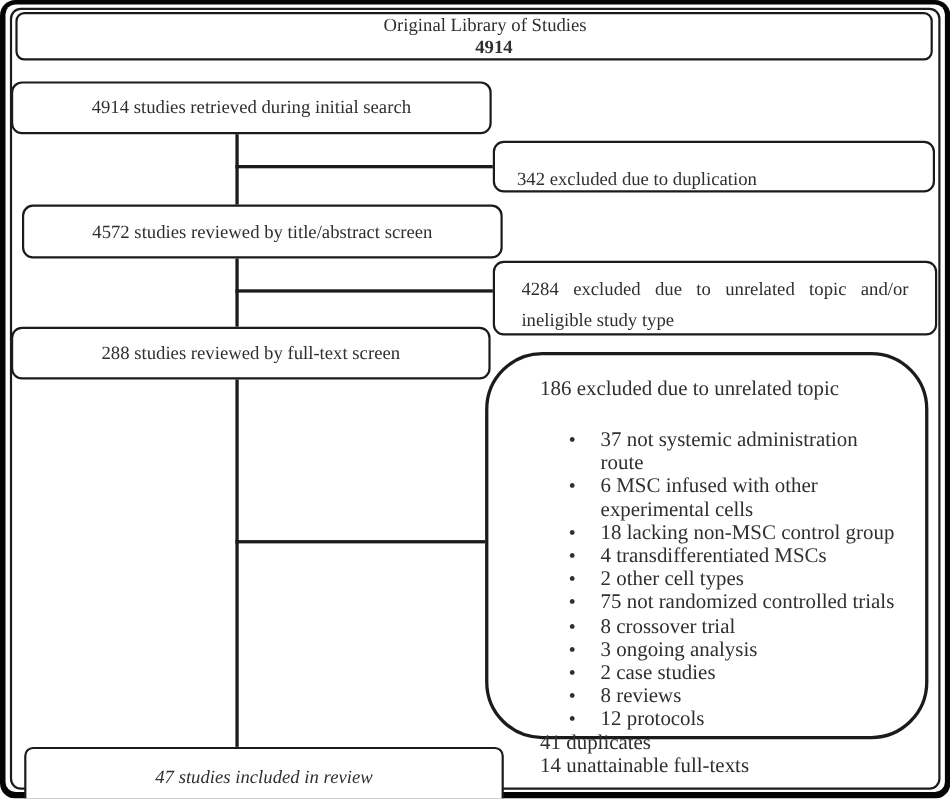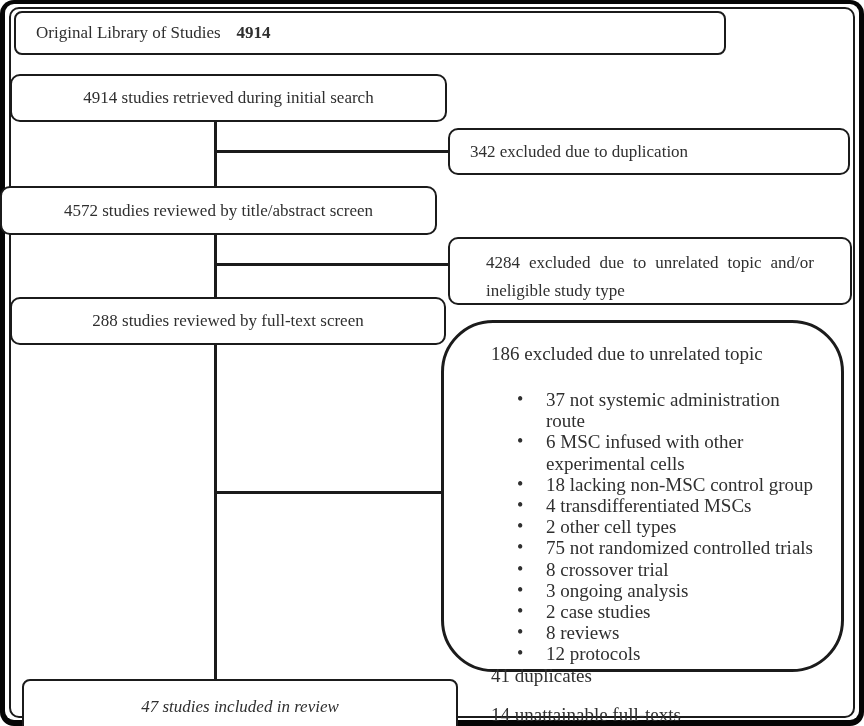--- a/index.html
+++ b/index.html
@@ -39,41 +39,42 @@
     color: #2f2f2f;
   }
   .center-text {
     display: flex;
     align-items: center;
     justify-content: center;
     text-align: right;
   }
   .left-text {
     display: flex;
-    align-items: center;
+    align-items: flex-end;
     padding-left: 20px;
     padding-right: 0;
   }
   .box-library {
-    left: 14px; top: 11px; width: 712px; height: 44px;
+    left: 14px; top: 11px; width: 834px; height: 44px;
     border-radius: 8px;
     display: flex;
     align-items: center;
     padding-left: 20px;
+    flex-direction: column;
   }
   .box-library .count {
     font-weight: bold;
     margin-left: 16px;
   }
   .box-retrieved      { left: 10px;  top: 74px;  width: 437px; height: 48px; }
   .box-duplication    { left: 448px; top: 128px; width: 402px; height: 47px; }
-  .box-title-abstract { left: 0;  top: 186px; width: 437px; height: 49px; }
+  .box-title-abstract { left: 20px;  top: 186px; width: 437px; height: 49px; }
   .box-unrelated {
     left: 448px; top: 237px; width: 404px; height: 68px;
-    padding: 10px 36px;
+    padding: 10px 24px;
     text-align: justify;
     line-height: 28px;
   }
   .box-fulltext       { left: 10px;  top: 297px; width: 436px; height: 48px; }
   .box-included       { left: 22px;  top: 679px; width: 436px; height: 55px; border-radius: 8px; font-style: italic; }
 
   .box-detail {
     left: 441px; top: 320px; width: 403px; height: 352px;
     border-width: 3px;
     border-radius: 52px;
@@ -98,21 +99,20 @@
     content: "\2022";
     position: absolute;
     left: 26px;
     top: 0;
     font-size: 18px;
   }
   .box-detail .summary-line {
     line-height: 21.2px;
   }
   .box-detail .footnote {
-    margin-top: 18px;
     line-height: 21.2px;
   }
 
   .vline, .hline {
     position: absolute;
     background: #1b1b1b;
   }
   .vline { width: 3px; }
   .hline { height: 3px; }
   .trunk-1  { left: 214px; top: 122px; height: 64px;  }

